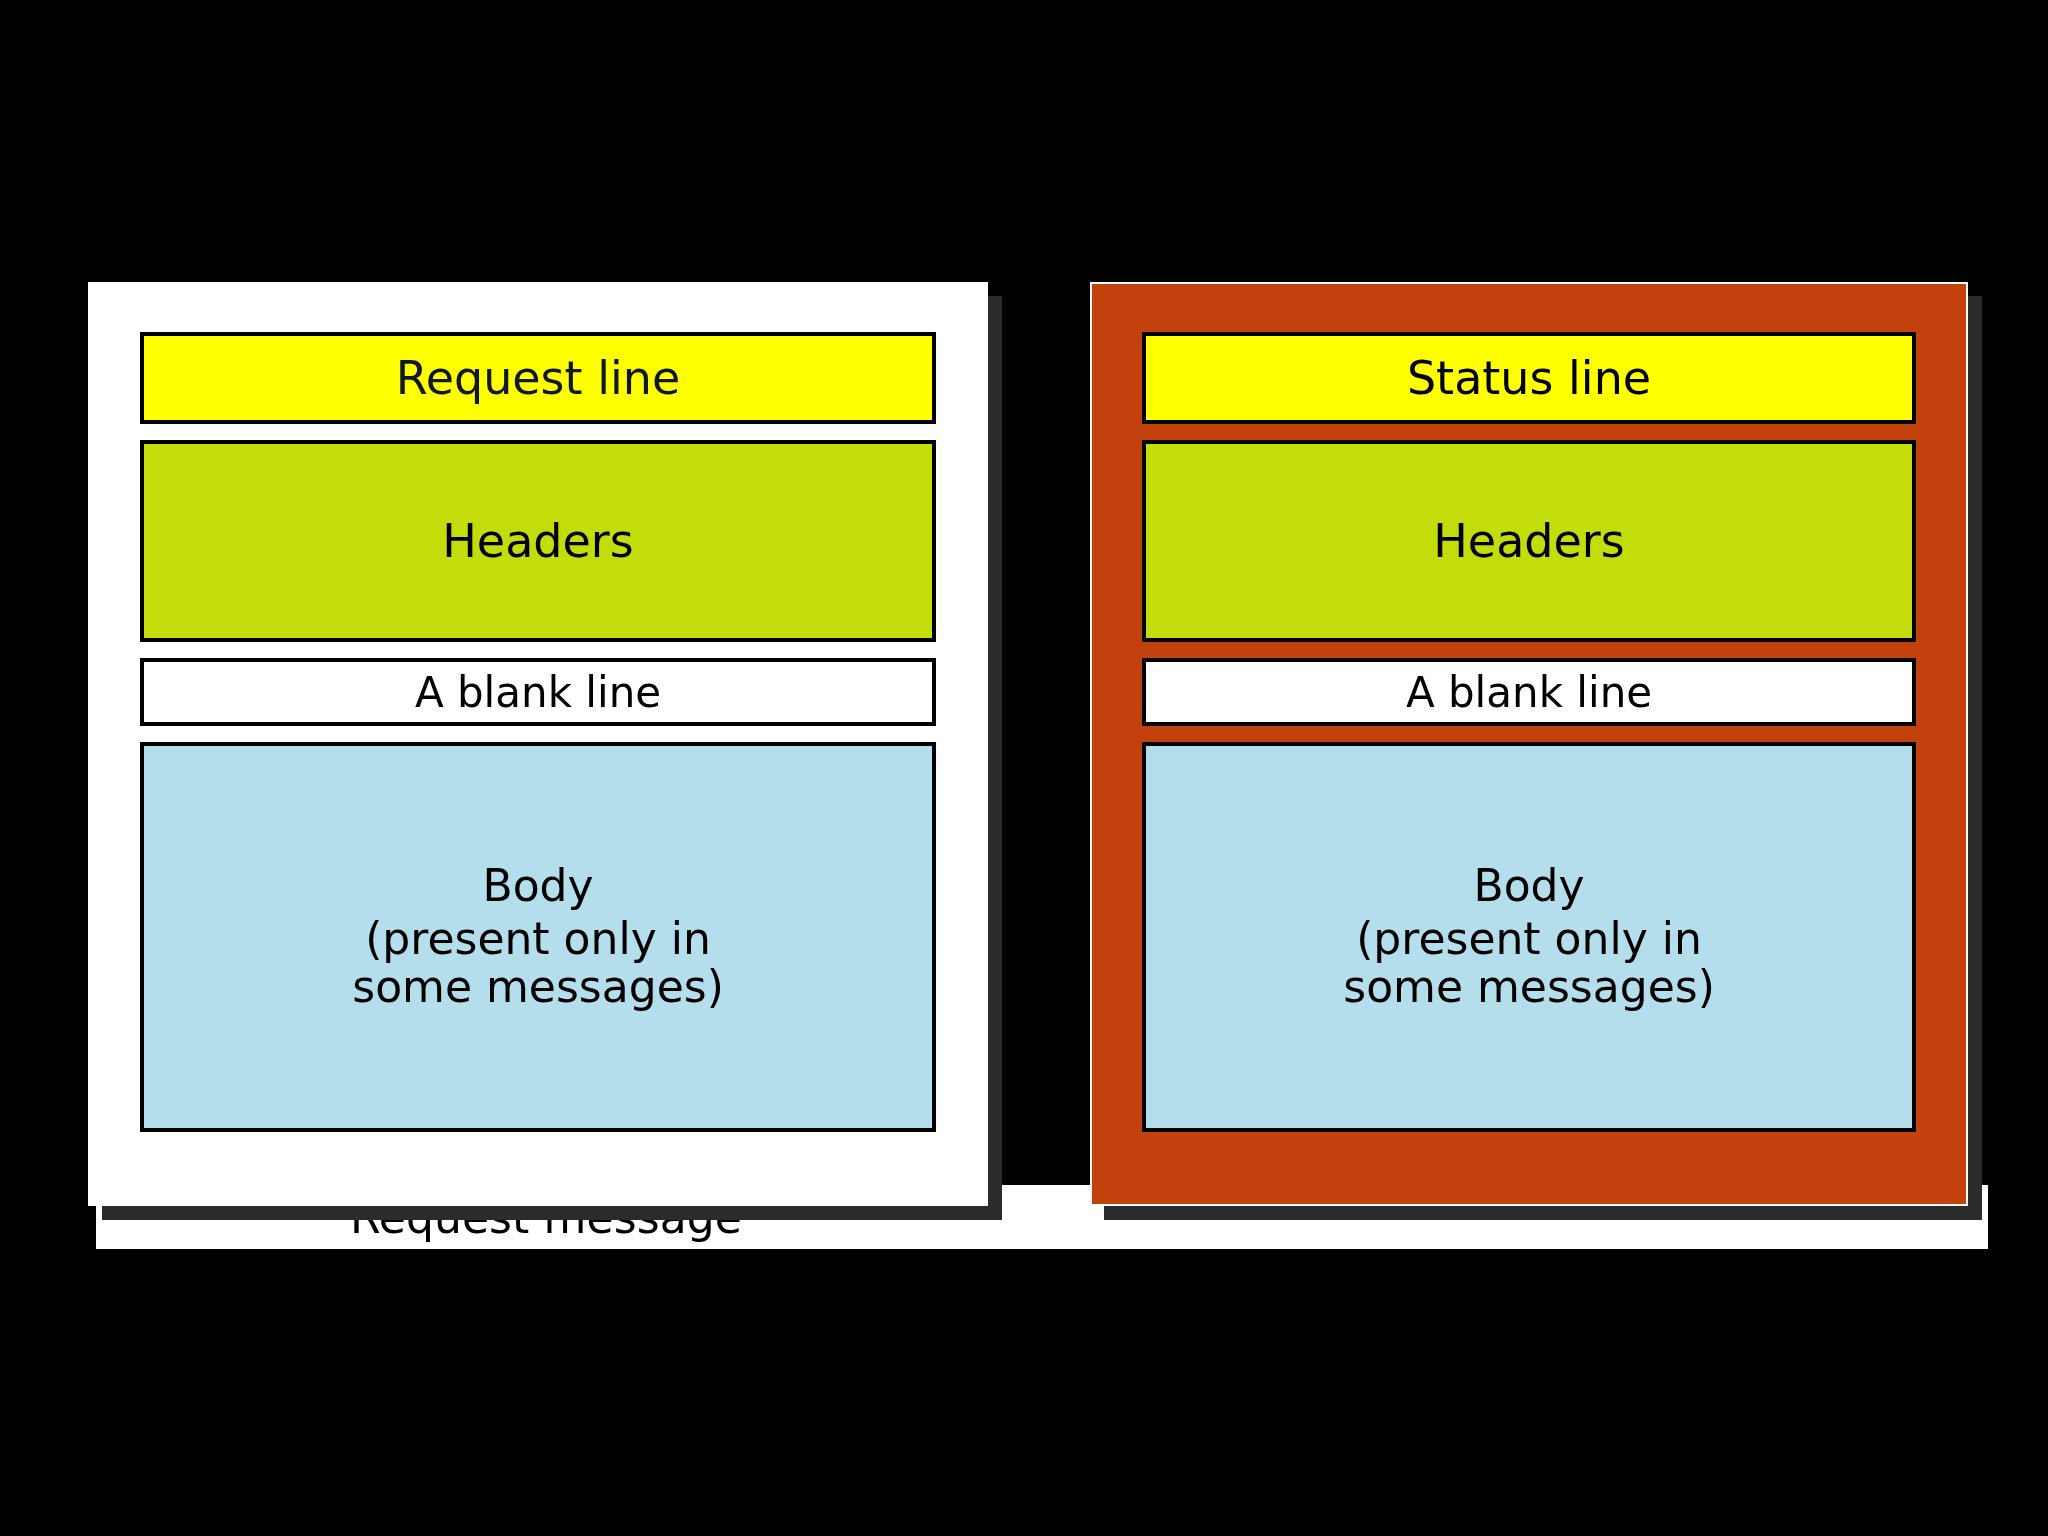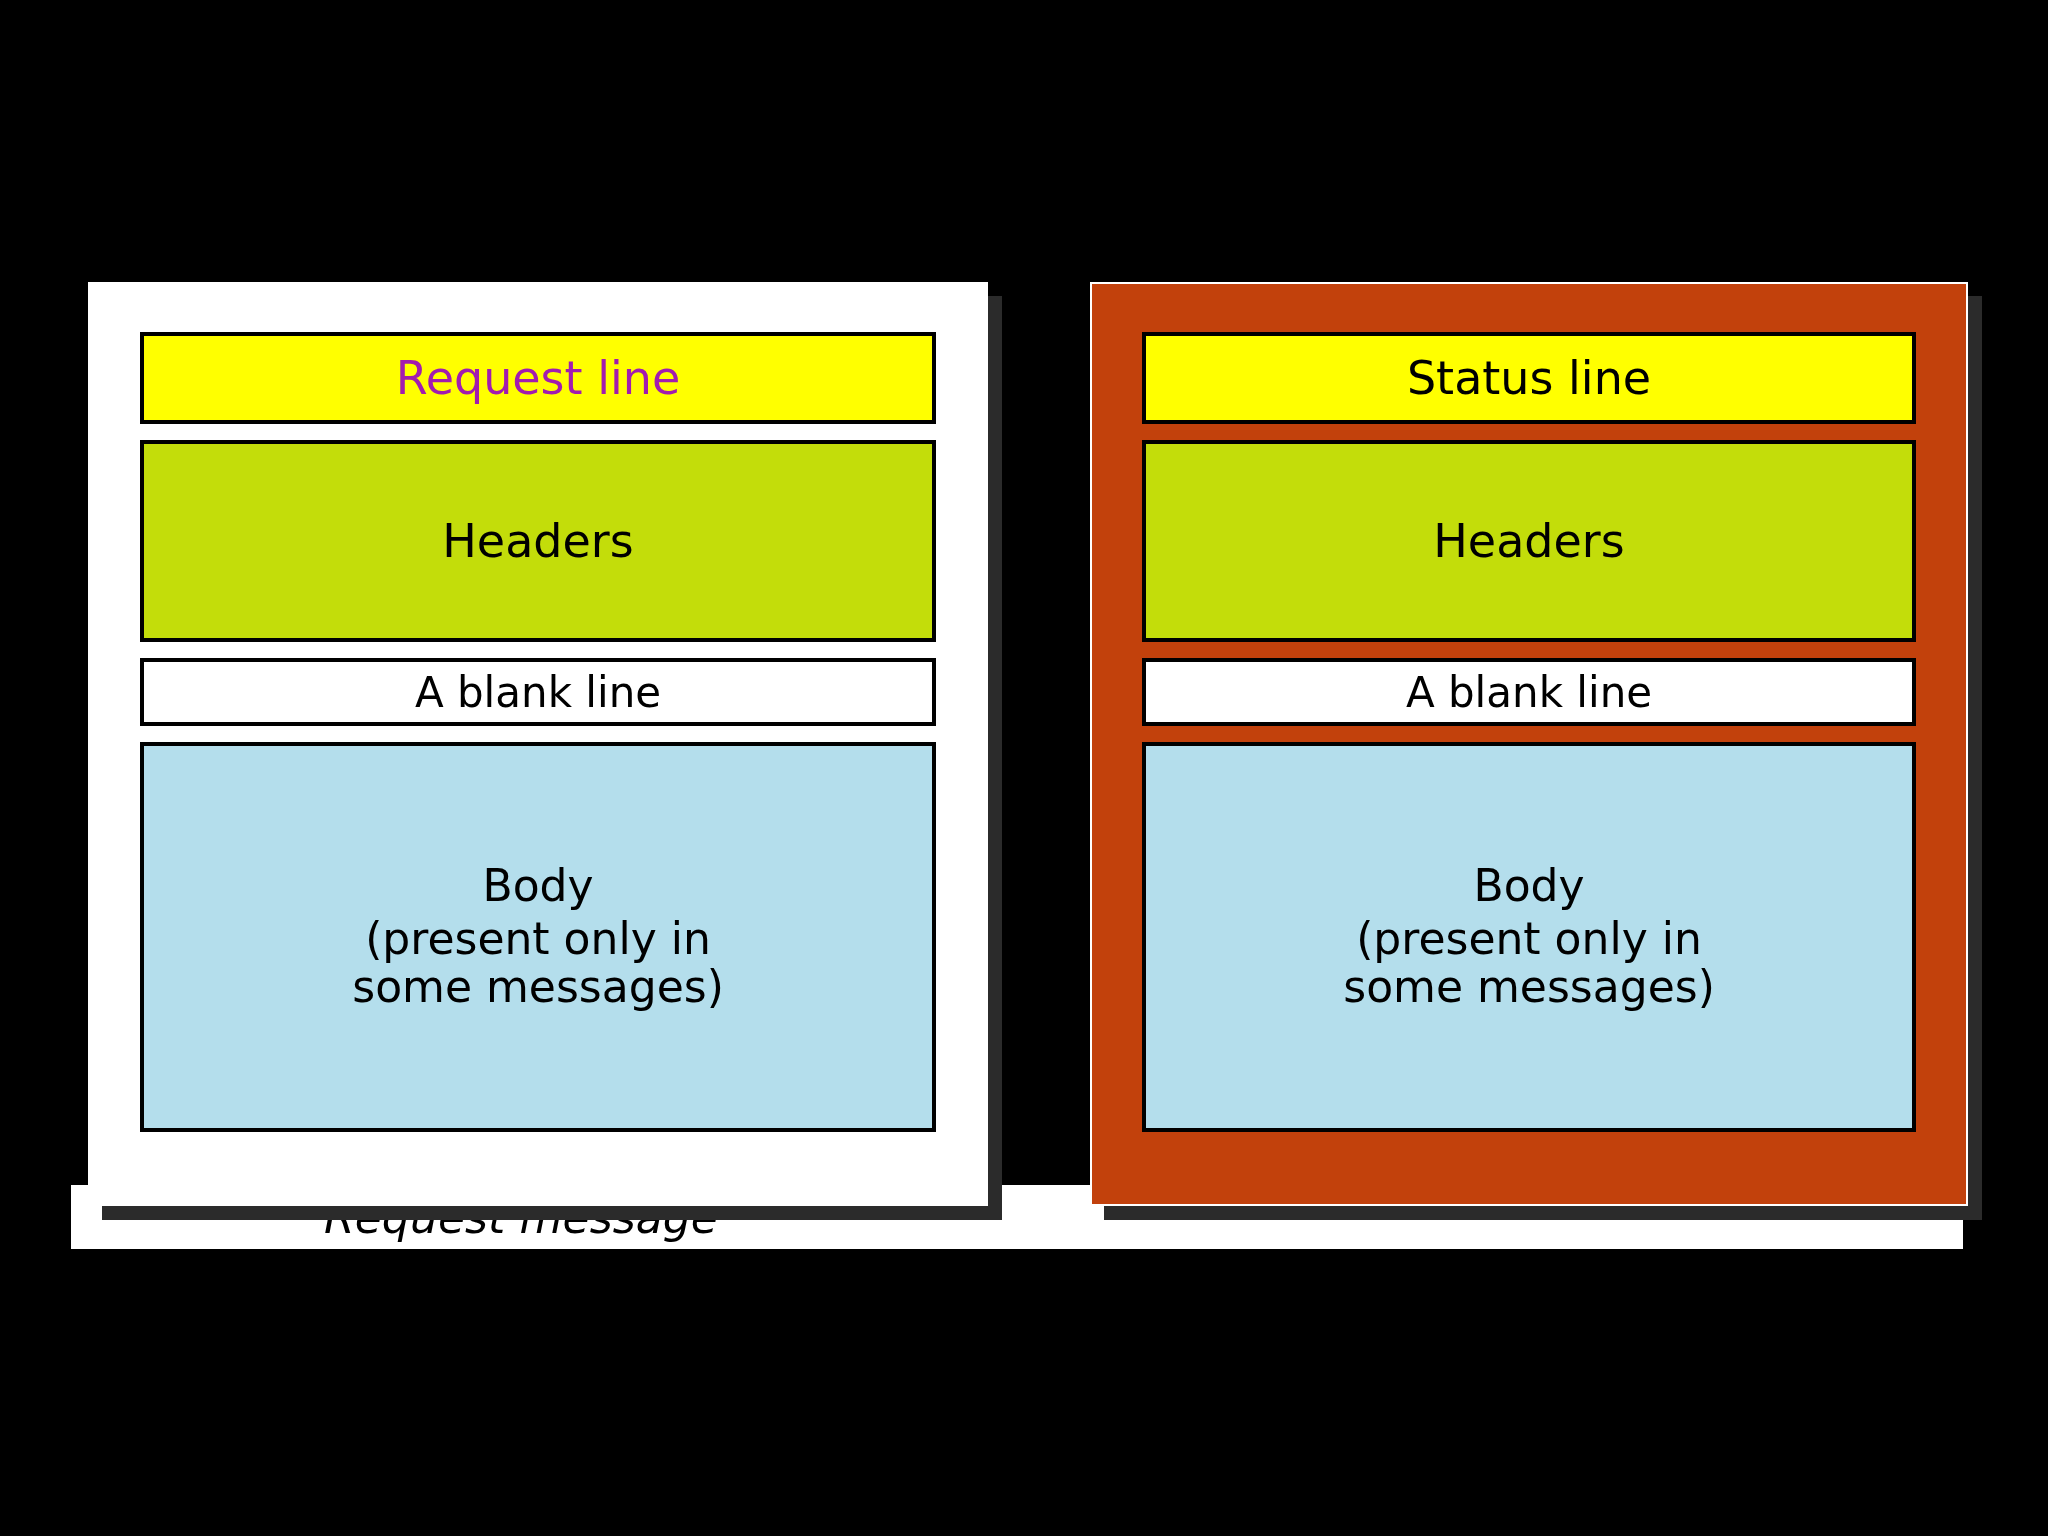--- a/index.html
+++ b/index.html
@@ -18,27 +18,26 @@
   #stage {
     position: relative;
     width: 2048px;
     height: 1536px;
     background: #000000;
   }
 
   
   .caption-strip {
     position: absolute;
-    left: 71px;
+    left: 96px;
     top: 1185px;
     width: 1892px;
     height: 64px;
     background: #ffffff;
     box-sizing: border-box;
-    font-style: italic;
   }
   .caption-strip .caption {
     position: absolute;
     top: 50%;
     transform: translateY(-50%);
     font-size: 44px;
     color: #000000;
     text-align: center;
     letter-spacing: 0.1px;
     white-space: nowrap;
@@ -100,21 +99,21 @@
 
 <div id="stage" style="background: rgb(0, 0, 0);">
 
   <div class="caption-strip" style="background: rgb(255, 255, 255);">
     <div class="caption caption-left">Request message</div>
   </div>
 
   <div class="panel panel-left" style="background: rgb(255, 255, 255); box-shadow: rgb(43, 43, 43) 14px 14px 0px 0px;">
     <div class="panel-inner">
 
-      <div class="seg seg-line" style="background-color: rgb(255, 255, 0); border-color: rgb(0, 0, 0); color: #a21caf; align-items: center;">
+      <div class="seg seg-line" style="background-color: rgb(255, 255, 0); border-color: rgb(0, 0, 0); color: #0f172a; align-items: center;">
         <span>Request line</span>
       </div>
 
       <div class="seg seg-headers" style="background-color: rgb(195, 221, 10); border-color: rgb(0, 0, 0); color: rgb(0, 0, 0);">
         <span>Headers</span>
       </div>
 
       <div class="seg seg-blank" style="background-color: rgb(255, 255, 255); border-color: rgb(0, 0, 0); color: rgb(0, 0, 0);">
         <span>A blank line</span>
       </div>

